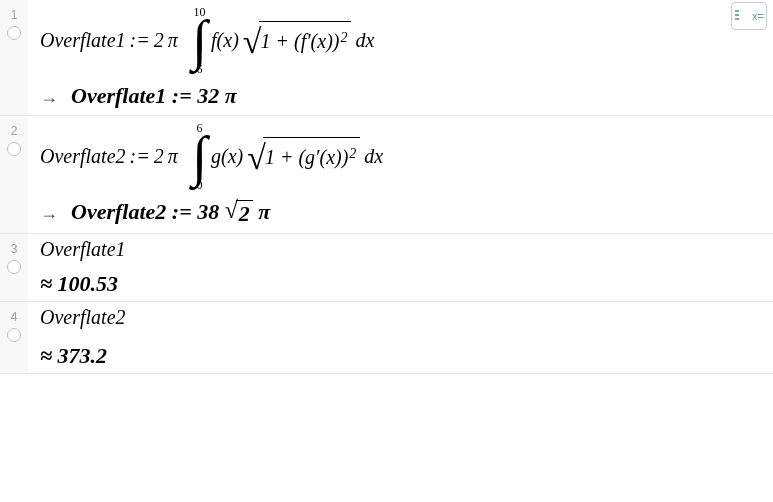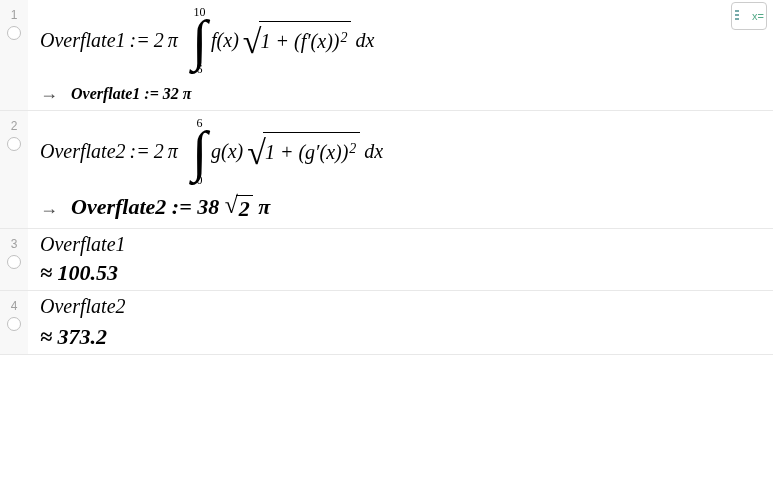--- a/index.html
+++ b/index.html
@@ -118,21 +118,21 @@
                 <span class="base">)</span>
                 <span class="sup">2</span>
               </span>
             </span>
           </span>
           <span>dx</span>
         </span>
       </div>
       <div class="output-line">
         <span class="arrow">→</span>
-        <span class="bold italic" style="font-family:'Times New Roman',serif; font-size:16px;">
+        <span class="bold italic" style="font-family:'Times New Roman',serif; font-size:22px;">
           <span>Overflate1</span>
           <span> </span>
           <span>:=</span>
           <span> </span>
           <span>32</span>
           <span> </span>
           <span>π</span>
         </span>
       </div>
     </div>
@@ -193,40 +193,40 @@
 
   <div class="row row-mini">
     <div class="gutter">
       <span>3</span>
       <div class="circle"></div>
     </div>
     <div class="content">
       <div class="input-line">
         <span>Overflate1</span>
       </div>
-      <div class="" style="margin-top:4px;">
+      <div class="" style="margin-top:10px;">
         <span class="approx italic" style="font-family:'Times New Roman',serif;font-size:22px;">
           <span>≈</span>
           <span> </span>
           <span>100.53</span>
         </span>
       </div>
     </div>
   </div>
 
   <div class="row row-mini">
     <div class="gutter">
       <span>4</span>
       <div class="circle"></div>
     </div>
     <div class="content">
       <div class="input-line">
         <span>Overflate2</span>
       </div>
-      <div class="" style="margin-top:6px;">
+      <div class="" style="margin-top:14px;">
         <span class="approx italic" style="font-family:'Times New Roman',serif;font-size:22px;">
           <span>≈</span>
           <span> </span>
           <span>373.2</span>
         </span>
       </div>
     </div>
   </div>
 
 </div>

